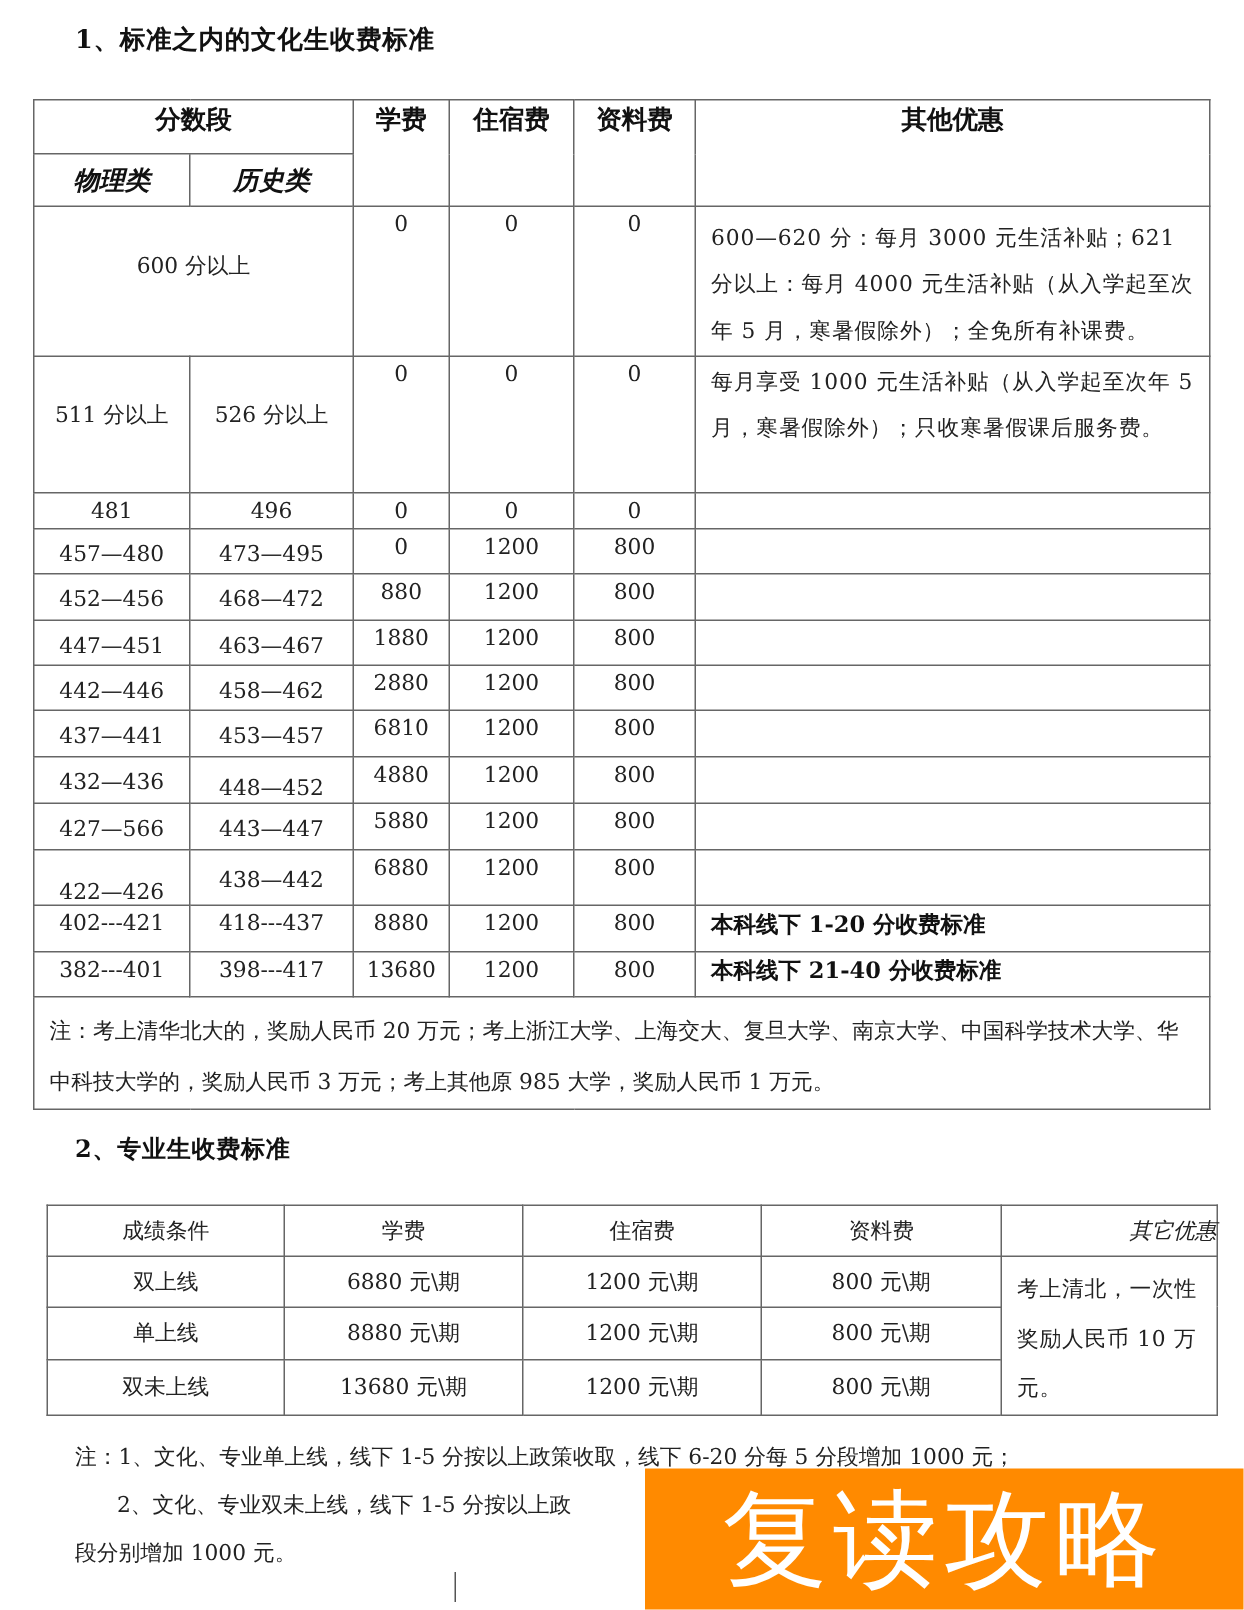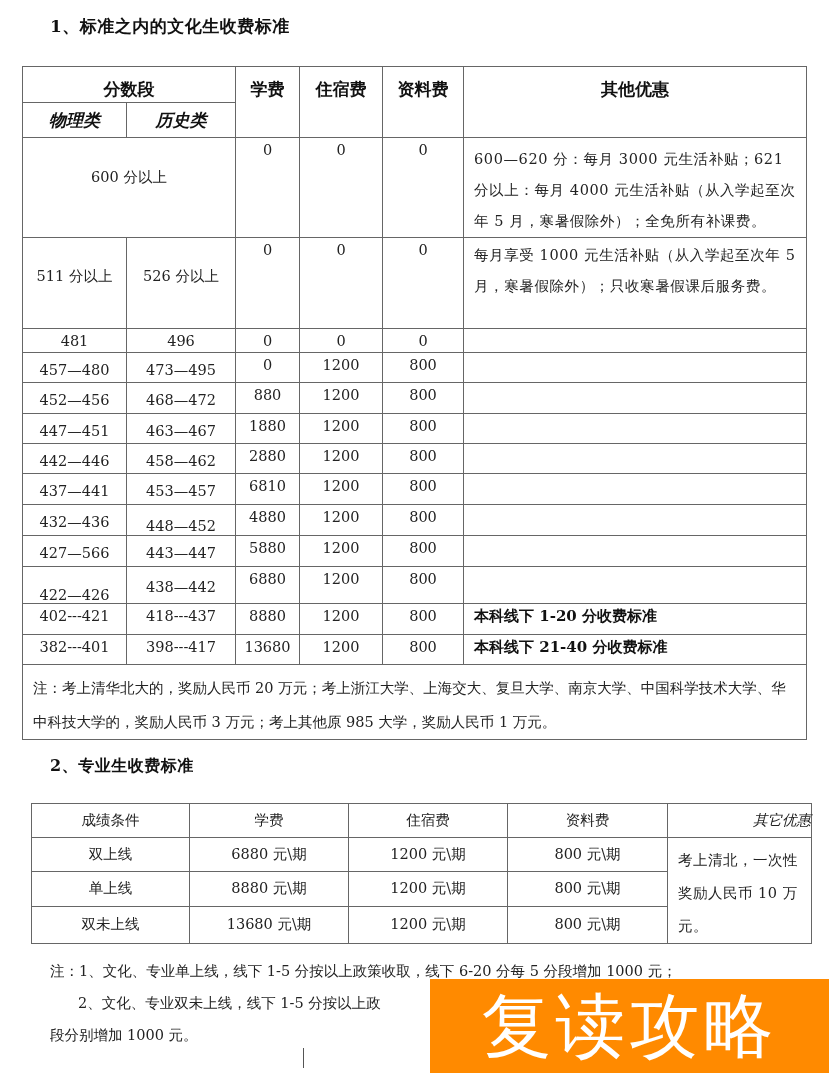--- a/index.html
+++ b/index.html
@@ -12,21 +12,21 @@
     position: absolute; font-weight: bold; font-size: 17px; color: #111;
     letter-spacing: 0.5px;
   }
   #h1 { left: 50px; top: 15px; }
   #h2 { left: 50px; top: 756px; font-size: 16px; }
 
   table { border-collapse: collapse; position: absolute; table-layout: fixed; }
   td { border: 1.2px solid #666; padding: 0; vertical-align: top; text-align: center; color: #222; }
 
   #t1 { left: 22px; top: 66px; width: 784px; font-size: 14.5px; }
-  #t1 .hd { font-weight: bold; font-size: 17px; vertical-align: top; padding-top: 11px; color:#111; }
+  #t1 .hd { font-weight: bold; font-size: 17px; vertical-align: top; padding-top: 1px; color:#111; }
   #t1 .hd2 { font-weight: bold; font-size: 17px; vertical-align: middle; color:#111;font-style:italic; }
   #t1 td.num { padding-top: 4px; }
   #t1 td.mid { vertical-align: middle; margin-left: 33px; }
   #t1 td.other { text-align: left; padding: 6px 8px 0 10px; line-height: 31px; font-size: 14.5px; letter-spacing: 0.6px; }
   #t1 td.otherb { text-align: left; padding: 3px 8px 0 10px; font-weight: bold; font-size: 15px; color:#111; }
   #t1 td.note { text-align: left; padding: 6px 10px 0 10px; line-height: 34px; font-size: 14.5px; vertical-align: top; }
 
   #t2 { left: 31px; top: 803px; width: 780px; font-size: 14.5px; }
   #t2 td { vertical-align: middle; }
   #t2 td.left { text-align: right; padding-left: 10px; font-style: italic; }

